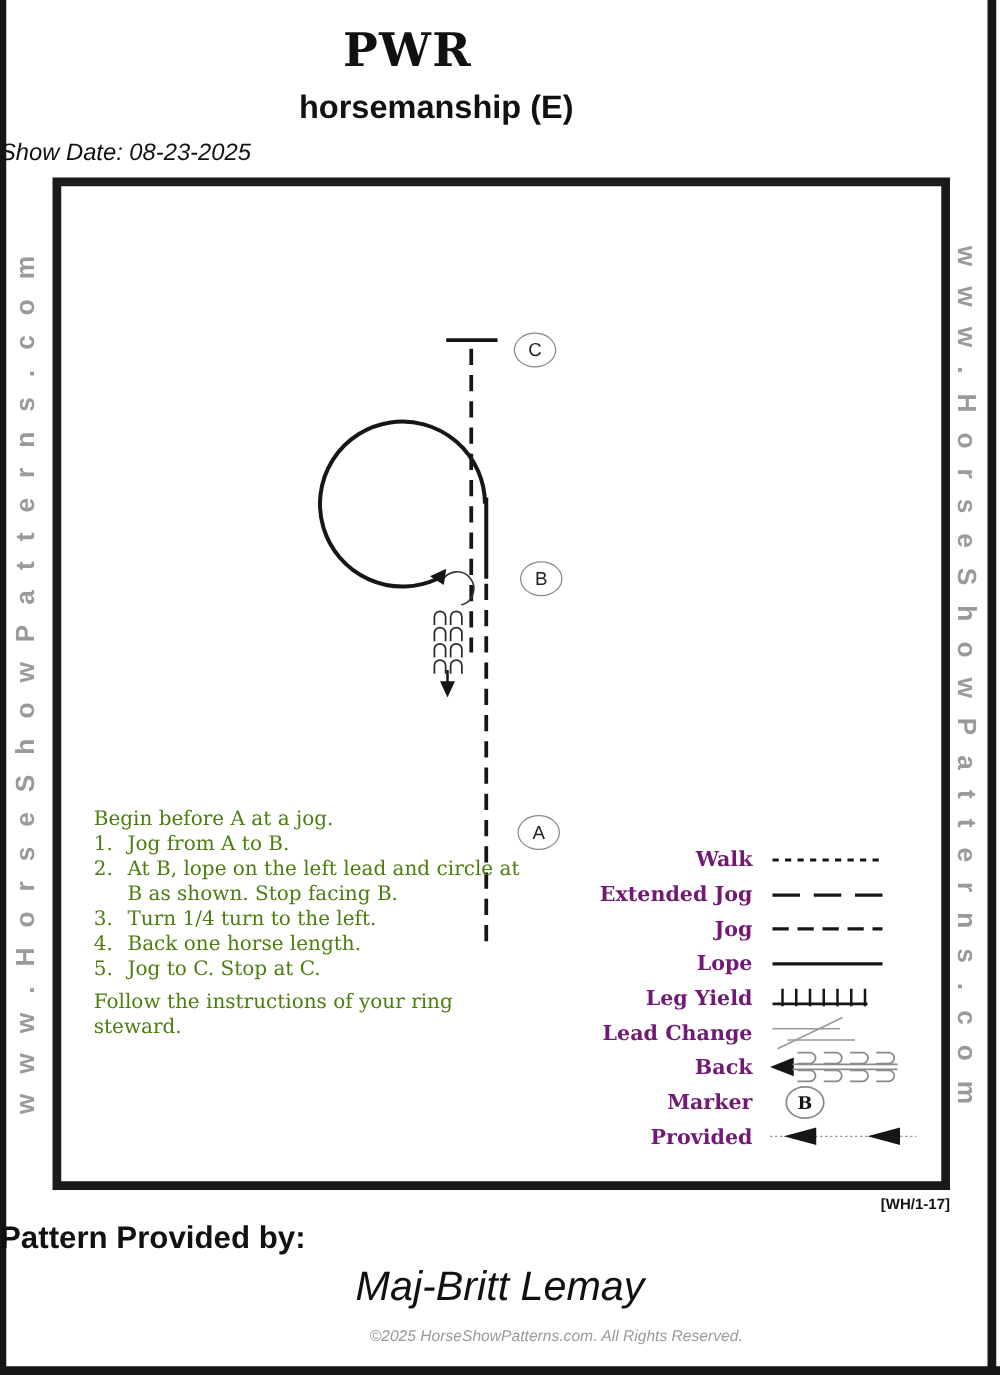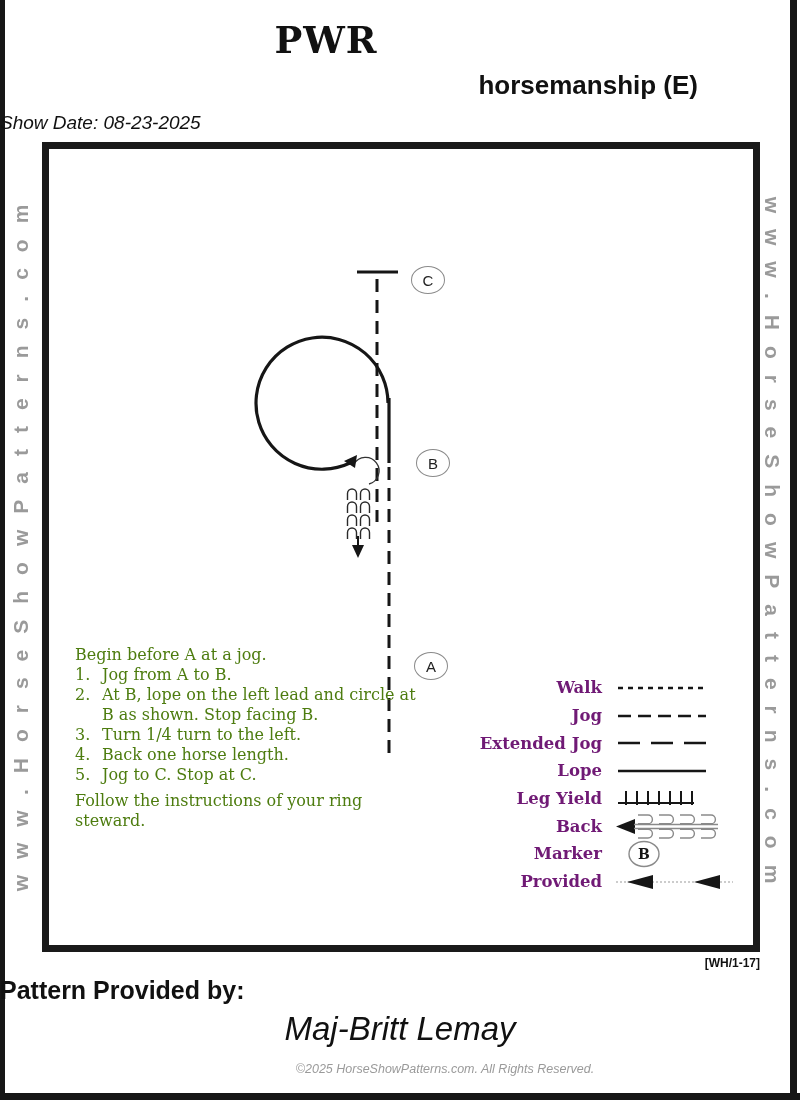--- a/index.html
+++ b/index.html
@@ -7,21 +7,21 @@
     width:800px;height:1100px;position:relative;background:#fff;overflow:hidden;
     font-family:"Liberation Sans", sans-serif;color:#111;
   }
   .edge{position:absolute;background:#161616;}
   .edge-left{left:0;top:0;width:5px;height:1100px;}
   .edge-right{left:790px;top:0;width:7px;height:1100px;}
   .edge-bottom{left:0;top:1093px;width:800px;height:7px;}
 
   .title{position:absolute;left:0;top:18px;width:652px;text-align:center;
     font-family:"DejaVu Serif", serif;font-weight:bold;font-size:37px;letter-spacing:1px;}
-  .subtitle{position:absolute;left:0;top:70px;width:698px;text-align:right;
+  .subtitle{position:absolute;left:0;top:70px;width:698px;text-align:center;
     font-weight:bold;font-size:26px;}
   .showdate{position:absolute;left:0;top:112px;width:800px;text-align:left;
     font-style:italic;font-size:19px;}
 
   .wm{position:absolute;white-space:nowrap;color:#9a9a9a;font-weight:bold;
     font-size:21px;letter-spacing:16px;}
   .wm-left{left:21px;top:540px;transform:translate(-50%,-50%) rotate(-90deg);}
   .wm-right{left:772px;top:548px;transform:translate(-50%,-50%) rotate(90deg);}
 
   .arena{position:absolute;left:42px;top:142px;width:718px;height:810px;
@@ -142,32 +142,32 @@
 <div class="legend">
   <div class="legend-row">
     <div class="legend-label">Walk</div>
     <div class="legend-sample">
       <svg width="95" height="20">
         <line x1="4" y1="10" x2="92" y2="10" stroke="#161616" stroke-width="2.4" stroke-dasharray="5 5"></line>
       </svg>
     </div>
   </div>
   <div class="legend-row">
+    <div class="legend-label">Extended Jog</div>
+    <div class="legend-sample">
+      <svg width="95" height="20">
+        <line x1="4" y1="10" x2="92" y2="10" stroke="#161616" stroke-width="2.6" stroke-dasharray="22 11"></line>
+      </svg>
+    </div>
+  </div>
+  <div class="legend-row">
     <div class="legend-label">Jog</div>
     <div class="legend-sample">
       <svg width="95" height="20">
         <line x1="4" y1="10" x2="92" y2="10" stroke="#161616" stroke-width="2.6" stroke-dasharray="13 7"></line>
-      </svg>
-    </div>
-  </div>
-  <div class="legend-row">
-    <div class="legend-label">Extended Jog</div>
-    <div class="legend-sample">
-      <svg width="95" height="20">
-        <line x1="4" y1="10" x2="92" y2="10" stroke="#161616" stroke-width="2.6" stroke-dasharray="22 11"></line>
       </svg>
     </div>
   </div>
   <div class="legend-row">
     <div class="legend-label">Lope</div>
     <div class="legend-sample">
       <svg width="95" height="20">
         <line x1="4" y1="10" x2="92" y2="10" stroke="#161616" stroke-width="2.6"></line>
       </svg>
     </div>
@@ -179,20 +179,30 @@
         <line x1="4" y1="15" x2="80" y2="15" stroke="#161616" stroke-width="2.2"></line>
         <g stroke="#161616" stroke-width="2">
           <line x1="12" y1="3" x2="12" y2="17"></line>
             <line x1="23" y1="3" x2="23" y2="17"></line>
           <line x1="34" y1="3" x2="34" y2="17"></line>
             <line x1="45" y1="3" x2="45" y2="17"></line>
           <line x1="56" y1="3" x2="56" y2="17"></line>
             <line x1="67" y1="3" x2="67" y2="17"></line>
           <line x1="78" y1="3" x2="78" y2="17"></line>
         </g>
+      </svg>
+    </div>
+  </div>
+  <div class="legend-row">
+    <div class="legend-label">Lead Change</div>
+    <div class="legend-sample">
+      <svg width="95" height="28">
+        <line x1="4" y1="11" x2="58" y2="11" stroke="#999" stroke-width="1.3"></line>
+        <line x1="16" y1="20" x2="70" y2="20" stroke="#999" stroke-width="1.3"></line>
+        <line x1="60" y1="2" x2="8" y2="27" stroke="#999" stroke-width="1.3"></line>
       </svg>
     </div>
   </div>
   <div class="legend-row">
     <div class="legend-label">Back</div>
     <div class="legend-sample">
       <svg width="112" height="27">
         <polygon points="2,13.5 21,6 21,21" fill="#161616"></polygon>
         <line x1="20" y1="11.5" x2="104" y2="11.5" stroke="#8a8a8a" stroke-width="1.3"></line>
         <line x1="20" y1="15.5" x2="104" y2="15.5" stroke="#8a8a8a" stroke-width="1.3"></line>

